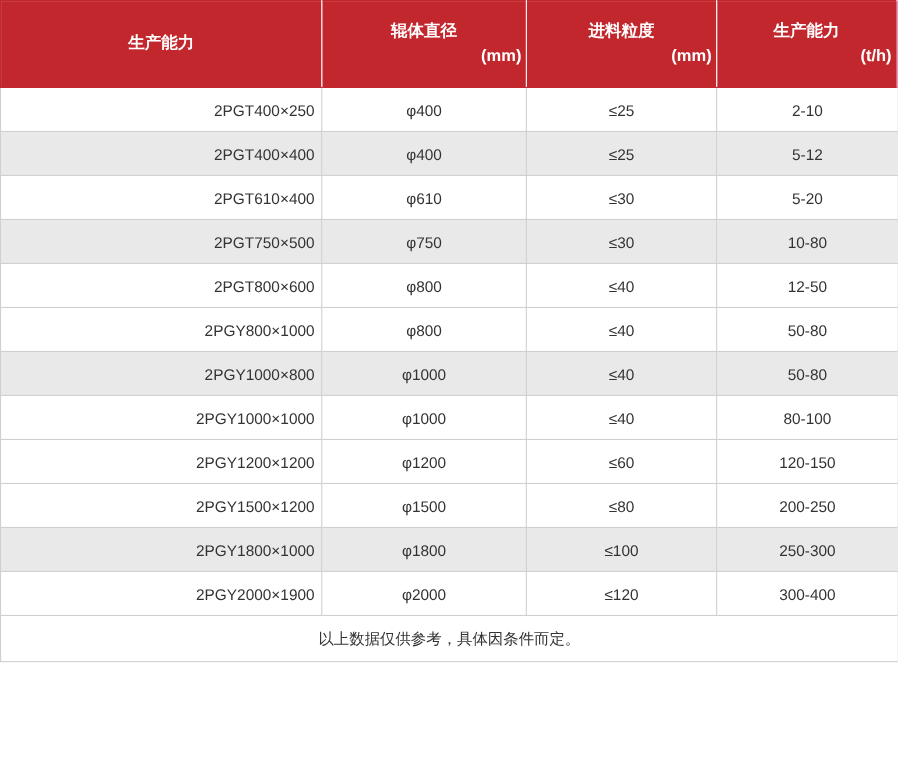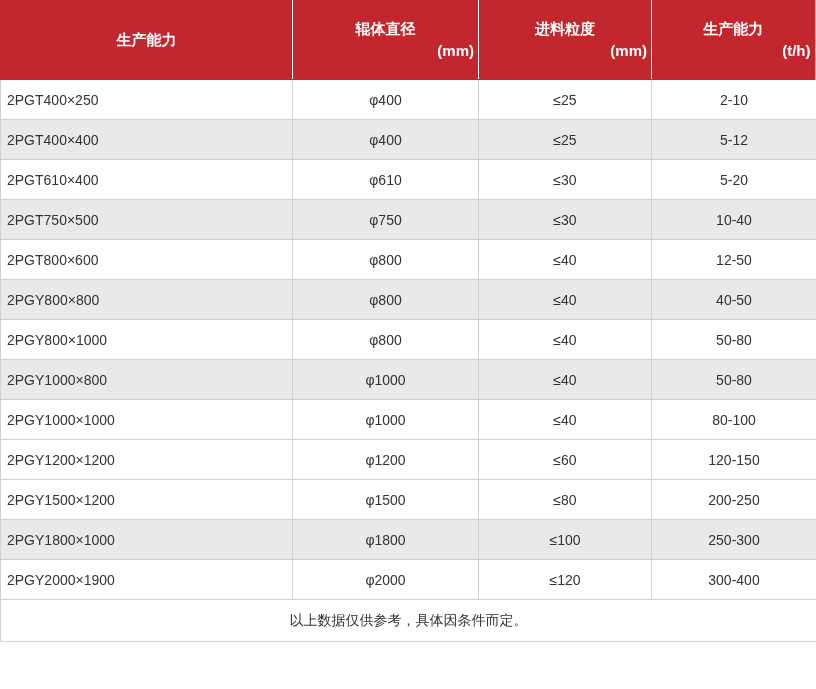--- a/index.html
+++ b/index.html
@@ -53,21 +53,21 @@
     height: 39px;
     padding: 0 6px;
   }
   table.spec-table tbody tr.odd td {
     background: #ffffff;
   }
   table.spec-table tbody tr.even td {
     background: #e9e9e9;
   }
   table.spec-table tbody td.model {
-    text-align: left;
+    text-align: right;
   }
   table.spec-table tfoot td {
     height: 39px;
     background: #ffffff;
     font-size: 14px;
     color: #333;
     text-align: center;
   }
   col.c0 { width: 292px; }
   col.c1 { width: 186px; }
@@ -121,33 +121,27 @@
         <tr class="odd">
           <td class="model">2PGT610×400</td>
           <td>φ610</td>
           <td>≤30</td>
           <td>5-20</td>
         </tr>
         <tr class="even">
           <td class="model">2PGT750×500</td>
           <td>φ750</td>
           <td>≤30</td>
-          <td>10-40</td>
+          <td>10-80</td>
         </tr>
         <tr class="odd">
           <td class="model">2PGT800×600</td>
           <td>φ800</td>
           <td>≤40</td>
           <td>12-50</td>
-        </tr>
-        <tr class="even">
-          <td class="model">2PGY800×800</td>
-          <td>φ800</td>
-          <td>≤40</td>
-          <td>40-50</td>
         </tr>
         <tr class="odd">
           <td class="model">2PGY800×1000</td>
           <td>φ800</td>
           <td>≤40</td>
           <td>50-80</td>
         </tr>
         <tr class="even">
           <td class="model">2PGY1000×800</td>
           <td>φ1000</td>

